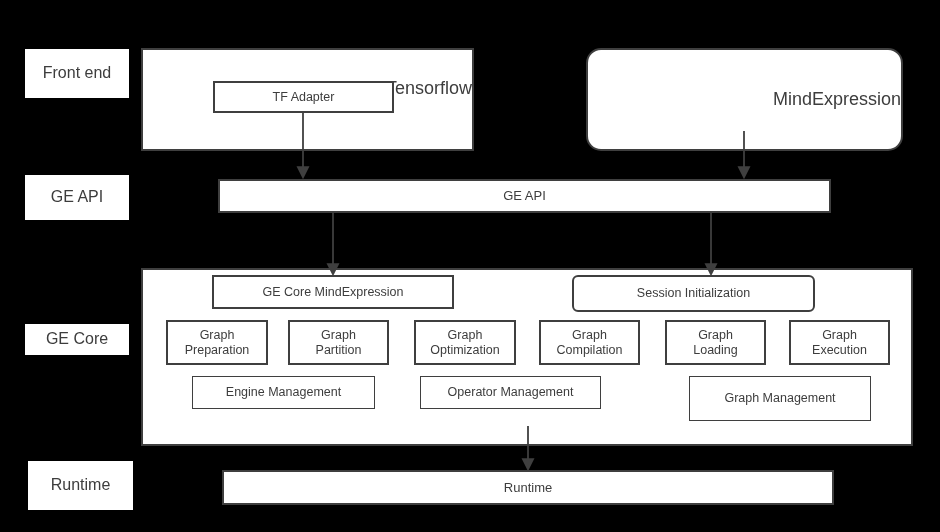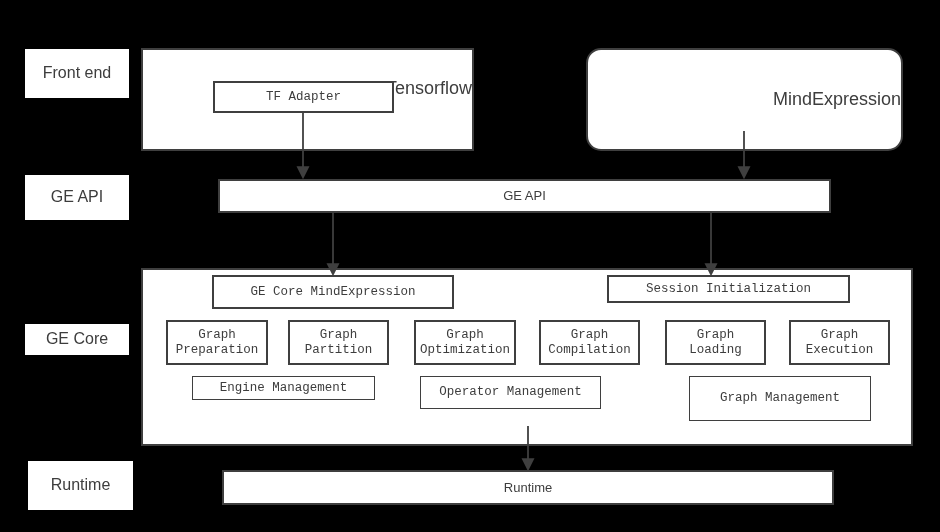--- a/index.html
+++ b/index.html
@@ -52,21 +52,20 @@
   }
   .container-box > .container-title {
     margin-top: 28px;
   }
 
   
   .inner-box {
     border: 2px solid #3f3f3f;
     font-size: 12.5px;
     color: #3d3d3d;
-    font-family: Liberation Mono, monospace;
   }
   .inner-box.thin {
     border-width: 1.8px;
   }
   .bar-box {
     border: 2.5px solid #3f3f3f;
     font-size: 13px;
     color: #3d3d3d;
   }
 
@@ -115,21 +114,21 @@
 
   <div class="box bar-box" style="left:218px; top:179px; width:613px; height:34px;">
     <span>GE API</span>
   </div>
 
   <div class="box container-box" style="left:141px; top:247px; width:772px; height:178px;"></div>
 
   <div class="box inner-box" style="left:212px; top:275px; width:242px; height:34px;">
     <span>GE Core MindExpression</span>
   </div>
-  <div class="box inner-box" style="left:607px; top:275px; width:243px; height:28px;">
+  <div class="box inner-box" style="left:572px; top:275px; width:243px; height:37px;border-radius:6px;">
     <span>Session Initialization</span>
   </div>
 
   <div class="box inner-box" style="left:166px; top:320px; width:102px; height:45px;">
     <span>Graph
 Preparation</span>
   </div>
   <div class="box inner-box" style="left:288px; top:320px; width:101px; height:45px;">
     <span>Graph
 Partition</span>
@@ -144,21 +143,21 @@
   </div>
   <div class="box inner-box" style="left:665px; top:320px; width:101px; height:45px;">
     <span>Graph
 Loading</span>
   </div>
   <div class="box inner-box" style="left:789px; top:320px; width:101px; height:45px;">
     <span>Graph
 Execution</span>
   </div>
 
-  <div class="box inner-box thin" style="left:192px; top:376px; width:183px; height:24px;">
+  <div class="box inner-box thin" style="left:192px; top:376px; width:183px; height:33px;">
     <span>Engine Management</span>
   </div>
   <div class="box inner-box thin" style="left:420px; top:376px; width:181px; height:33px;">
     <span>Operator Management</span>
   </div>
   <div class="box inner-box thin" style="left:689px; top:376px; width:182px; height:45px;">
     <span>Graph Management</span>
   </div>
 
   <div class="box bar-box" style="left:222px; top:470px; width:612px; height:35px;">

